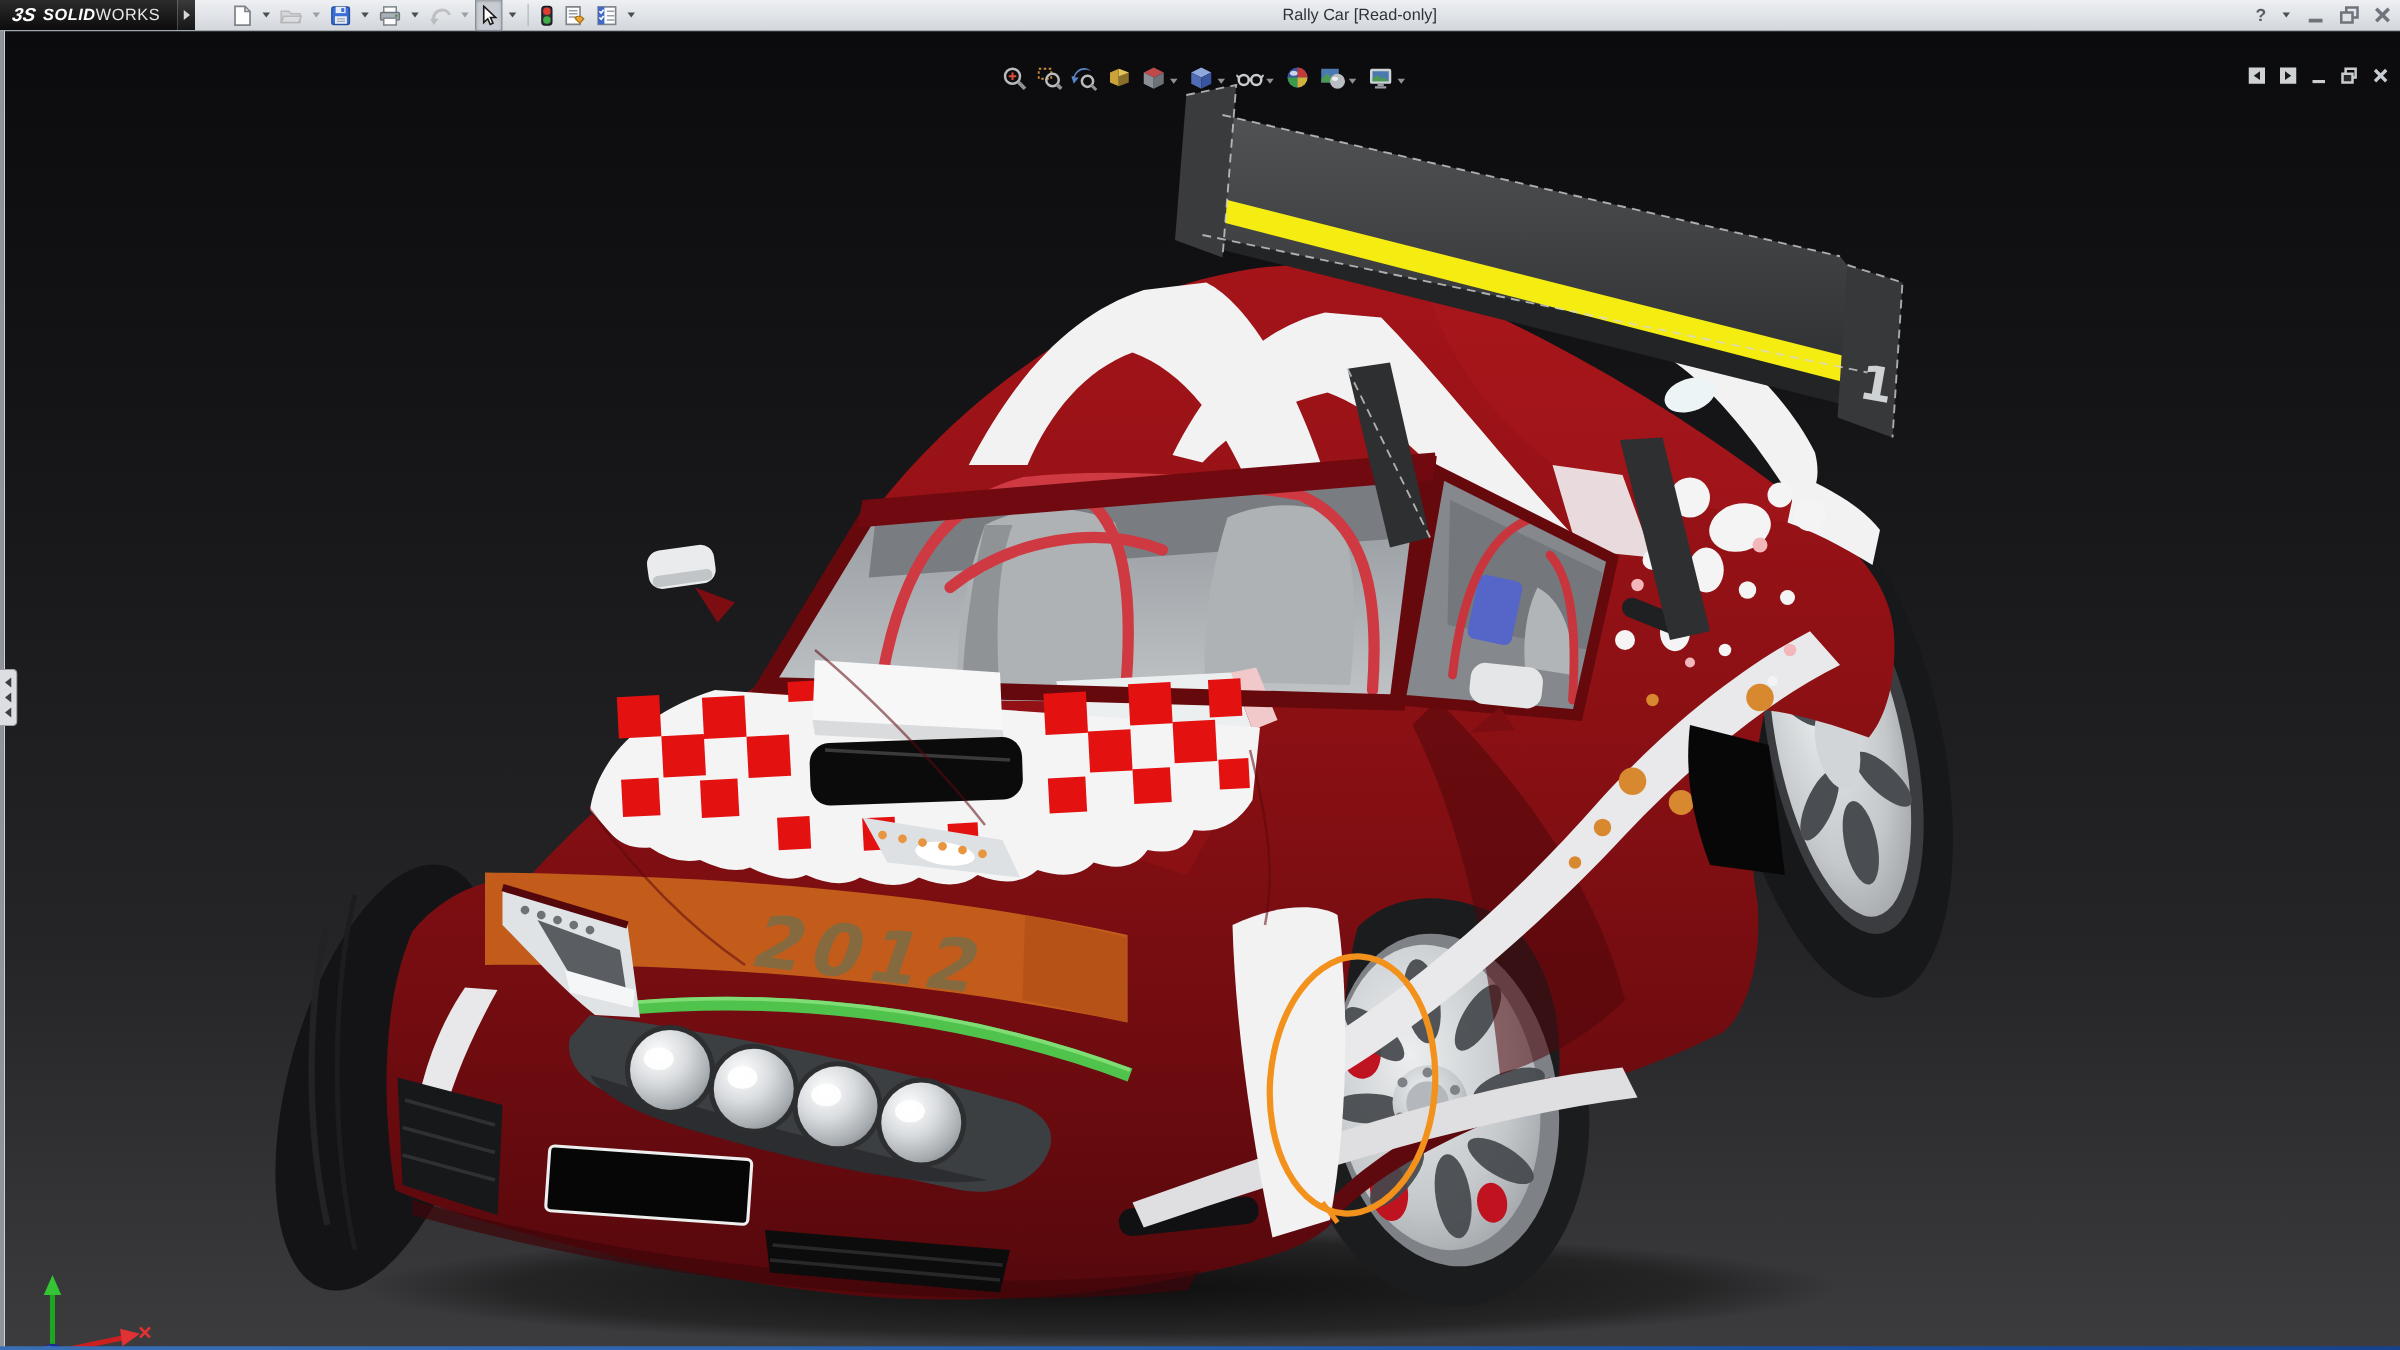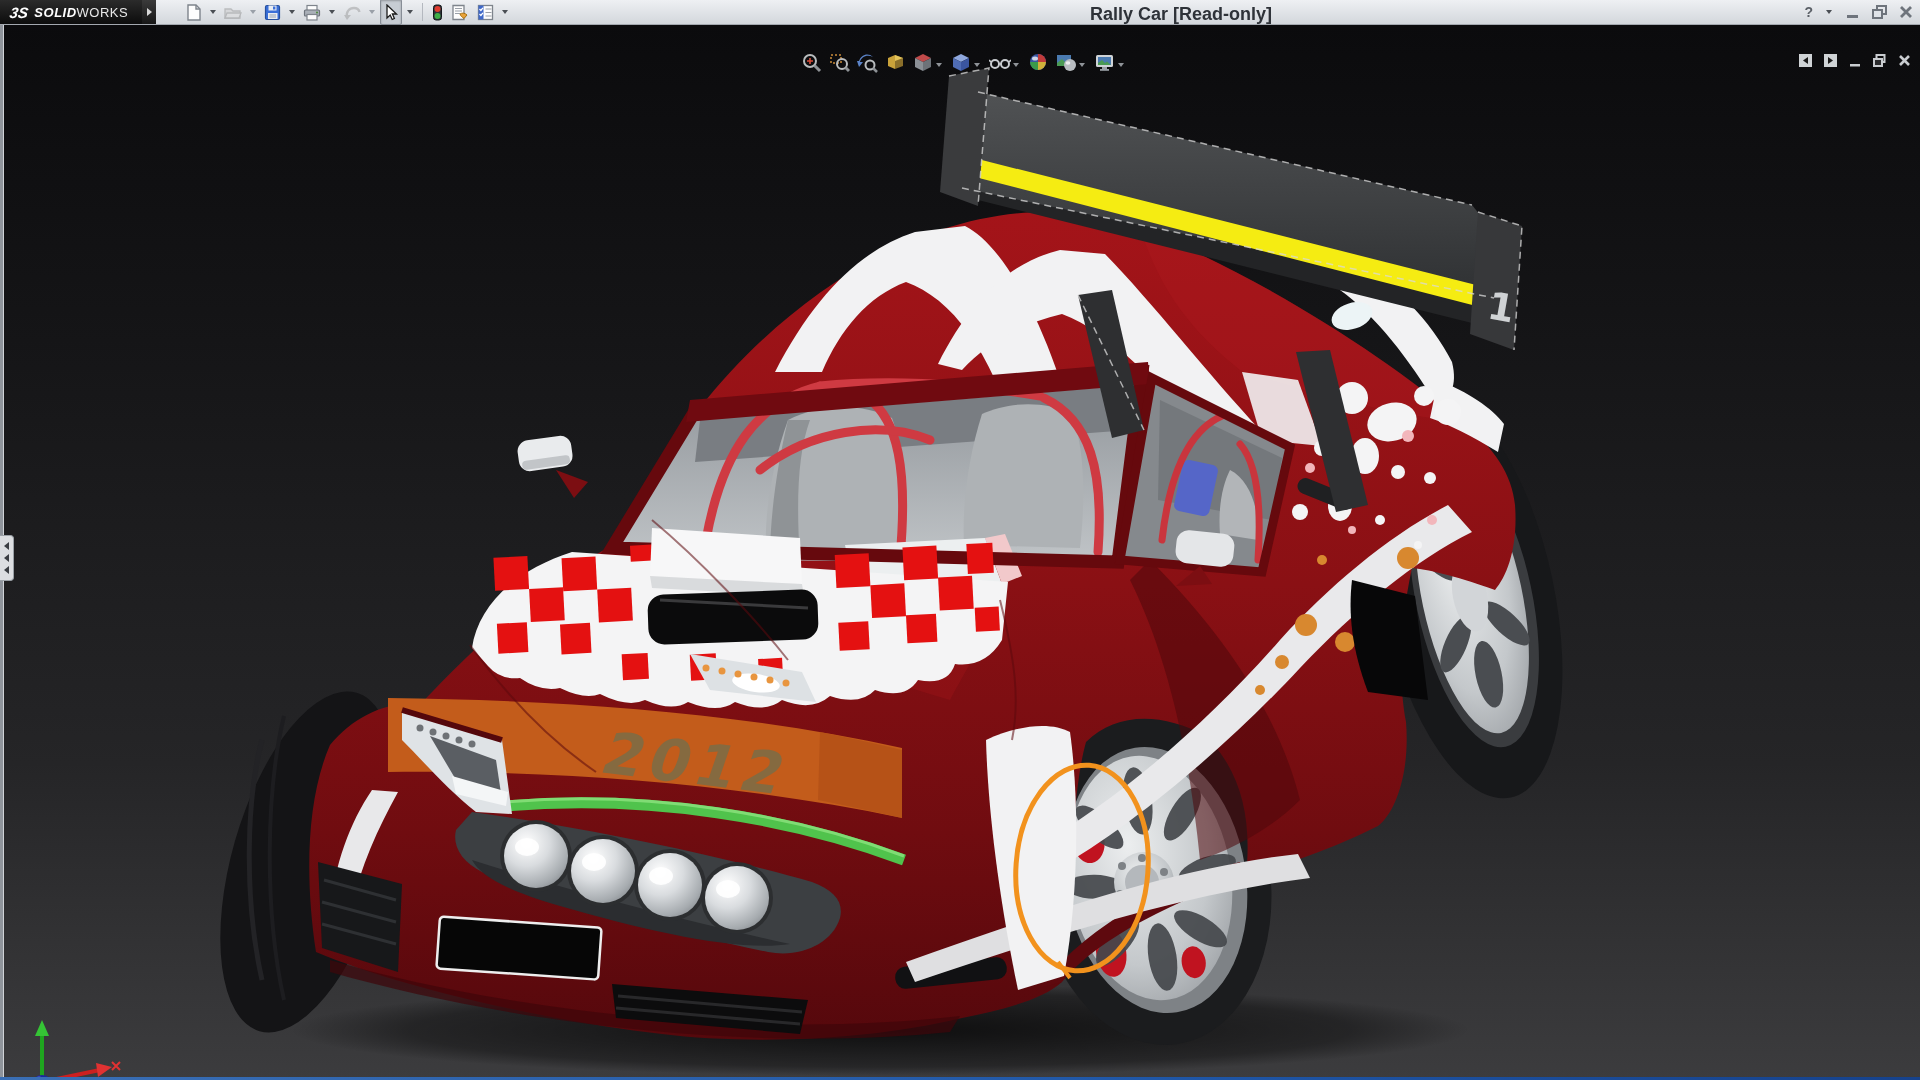--- a/index.html
+++ b/index.html
@@ -20,21 +20,21 @@
   .flyout .tri{width:0;height:0;border-left:5px solid #d8d8d8;border-top:4px solid transparent;border-bottom:4px solid transparent;}
   .tbar{display:flex;align-items:center;gap:2px;}
   .tbtn{display:flex;align-items:center;height:22px;padding:1px 2px;border:1px solid transparent;border-radius:2px;}
   .tbtn svg{display:block;}
   .tbtn.pressed{background:#c7ccd3;border:1px solid #878d96;box-shadow:inset 0 1px 2px rgba(0,0,0,.25);}
   .tbtn.disabled{opacity:.45;filter:grayscale(1);}
   .drop{width:0;height:0;border-left:3.5px solid transparent;border-right:3.5px solid transparent;
     border-top:4px solid #4a4e54;margin:0 3px;}
   .drop.dim{border-top-color:#9aa0a8;}
   .vsep{width:1px;height:18px;background:#b4b8bf;margin:0 4px;}
-  .doc-title{position:absolute;left:1090px;top:4px;font-size:18px;color:#2e3238;font-weight:bold;}
+  .doc-title{position:absolute;left:1026px;top:4px;font-size:13px;color:#2e3238;}
   .winctl{position:absolute;right:6px;top:0;height:24px;display:flex;align-items:center;gap:10px;}
   .winctl .help{font-size:14px;font-weight:bold;color:#5a5f66;}
   .winctl svg{display:block;}
 
   
   .viewport{position:absolute;left:0;top:24px;width:1920px;height:1056px;
     background:linear-gradient(#0b0b0d 0%,#151517 30%,#252527 70%,#3c3c3e 100%);}
   .scene{position:absolute;left:0;top:0;}
   .edge-left{position:absolute;left:0;top:24px;width:3px;height:1056px;background:#8f949b;z-index:6;}
   .edge-left2{position:absolute;left:3px;top:24px;width:1px;height:1056px;background:#d0d3d7;z-index:6;}

